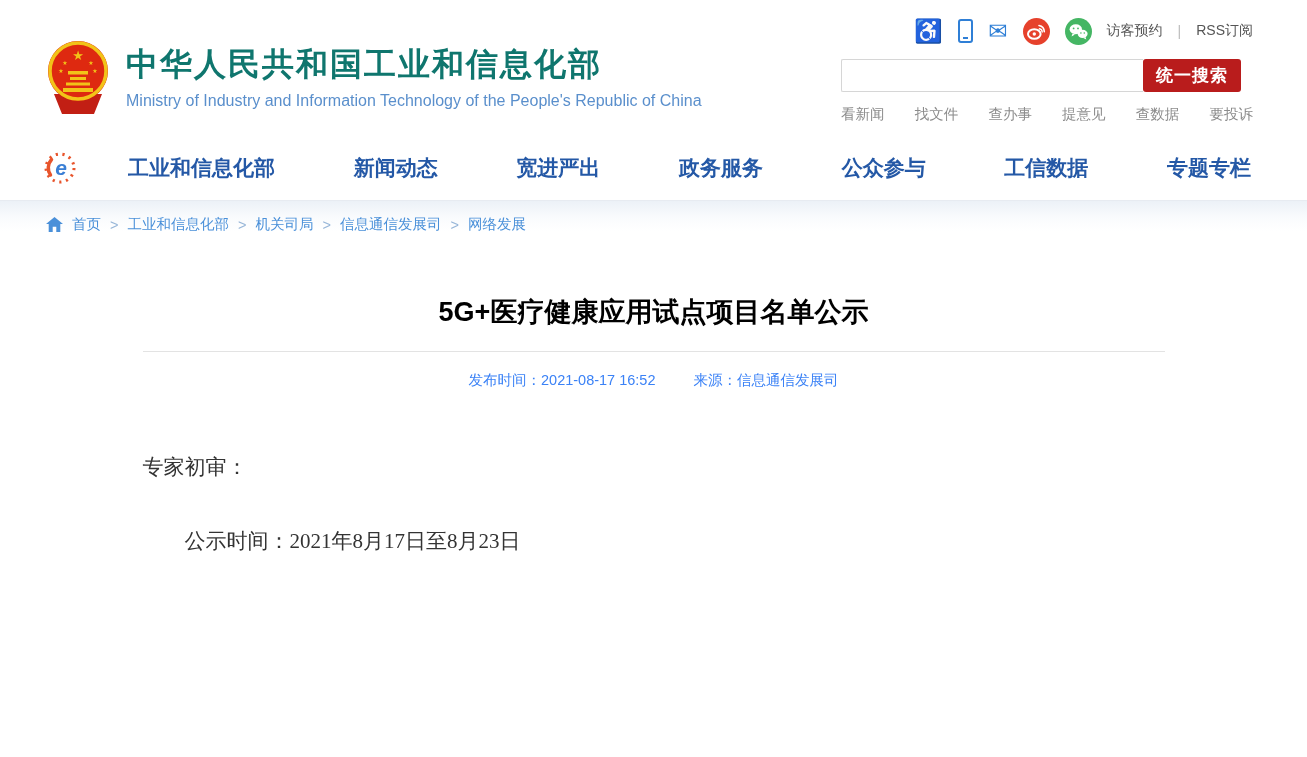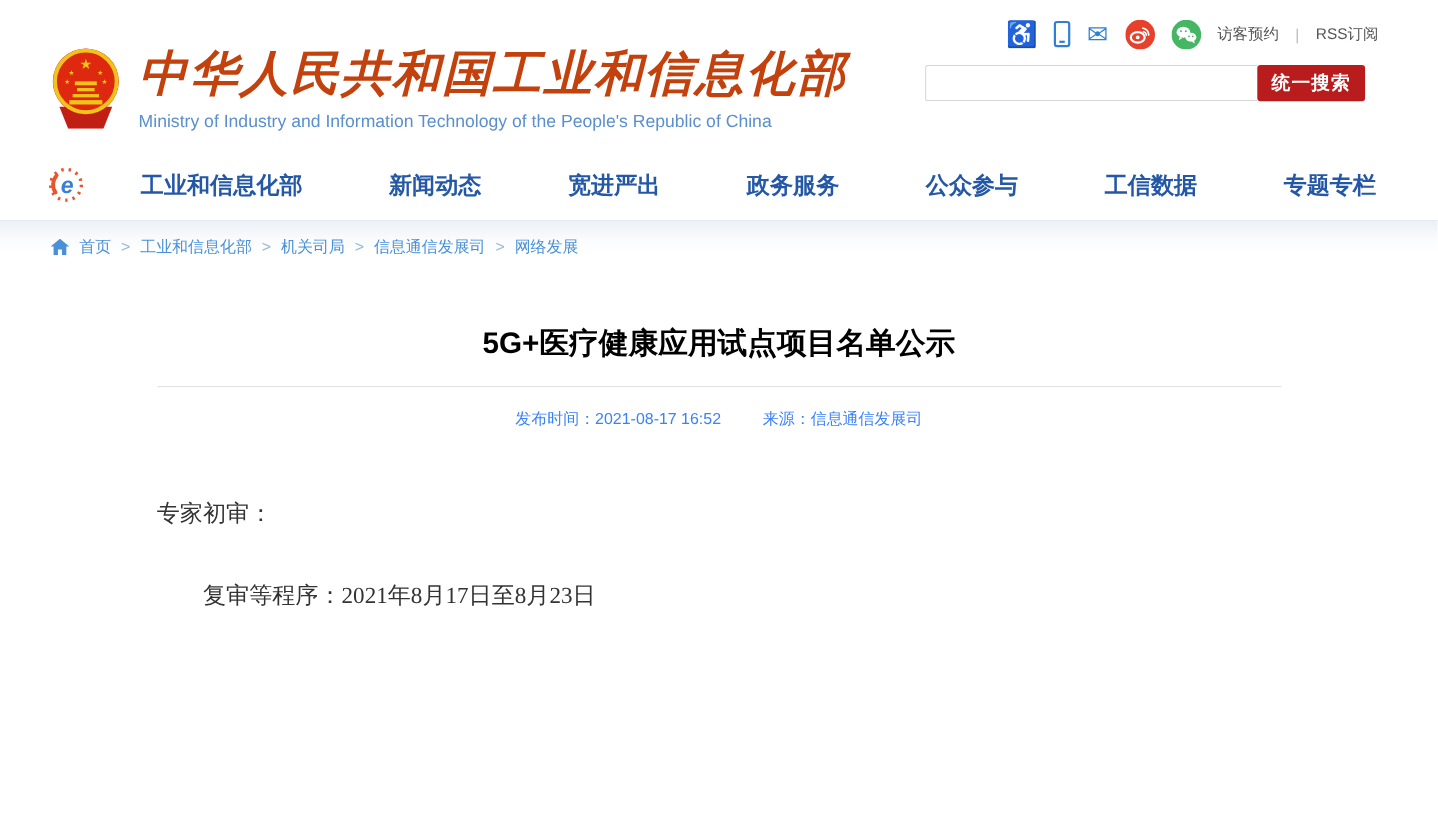--- a/index.html
+++ b/index.html
@@ -4,21 +4,21 @@
 <style>
   * { margin:0; padding:0; box-sizing:border-box; }
   html,body { width:1307px; height:757px; background:#fff; overflow:hidden;
               font-family:"Liberation Sans", sans-serif; }
 
   
   .top-header { position:relative; height:136px; background:#fff; }
   .logo-block { position:absolute; left:46px; top:38px; display:flex; align-items:center; }
   .emblem { width:64px; height:76px; flex:0 0 auto; }
   .logo-text { margin-left:16px; }
-  .site-title { font-size:44px; font-weight:bold; color:#c2410c; letter-spacing:2px; white-space:nowrap;font-style:italic; }
+  .site-title { font-size:32px; font-weight:bold; color:#0f766e; letter-spacing:2px; white-space:nowrap; }
   .site-subtitle { font-size:16px; color:#5a8fcc; margin-top:5px; white-space:nowrap; }
 
   .header-right { position:absolute; right:54px; top:16px; width:412px; }
   .utility-row { display:flex; align-items:center; justify-content:flex-end; gap:15px;
                  height:30px; font-size:14px; color:#555; }
   .glyph-icon { color:#2f7fd6; font-size:23px; line-height:1; }
   .phone-icon { display:inline-block; width:15px; height:24px; border:2px solid #2f7fd6;
                 border-radius:3px; position:relative; }
   .phone-icon::after { content:""; position:absolute; left:3px; right:3px; bottom:2px;
                        height:2px; background:#2f7fd6; }
@@ -113,20 +113,28 @@
       <span class="utility-link">访客预约</span>
       <span class="utility-sep">|</span>
       <span class="utility-link">RSS订阅</span>
     </div>
 
     <div class="search-row">
       <input class="search-input" type="text" value="" style="">
       <button class="search-btn">统一搜索</button>
     </div>
 
+    <div class="quick-links">
+      <span class="quick-link">看新闻</span>
+      <span class="quick-link">找文件</span>
+      <span class="quick-link">查办事</span>
+      <span class="quick-link">提意见</span>
+      <span class="quick-link">查数据</span>
+      <span class="quick-link">要投诉</span>
+    </div>
   </div>
 </header>
 
 <nav class="nav-bar">
   <svg class="nav-logo" viewBox="0 0 36 36">
     <circle cx="18" cy="18" r="14" fill="none" stroke="#e8542b" stroke-width="3" stroke-dasharray="2.2 4.6"></circle>
     <path d="M8.5 25 A12.5 12.5 0 0 1 9.5 9.5" stroke="#e8542b" stroke-width="3.5" fill="none" stroke-linecap="round"></path>
     <text x="19" y="25" text-anchor="middle" font-size="21" font-style="italic" font-weight="bold" fill="#3a7fd5">e</text>
   </svg>
   <div class="nav-items">
@@ -158,15 +166,15 @@
 </div>
 
 <main class="article">
   <h1 class="article-title">5G+医疗健康应用试点项目名单公示</h1>
   <hr class="title-divider">
   <div class="meta">
     <span>发布时间：</span><span>2021-08-17 16:52</span><span class="meta-src">来源：</span><span>信息通信发展司</span>
   </div>
   <div class="article-body">
     <p class="salutation">专家初审：</p>
-    <p class="time-line">复审等程序：2021年8月17日至8月23日</p>
+    <p class="time-line">公示时间：2021年8月17日至8月23日</p>
   </div>
 </main>
 
 </body></html>

